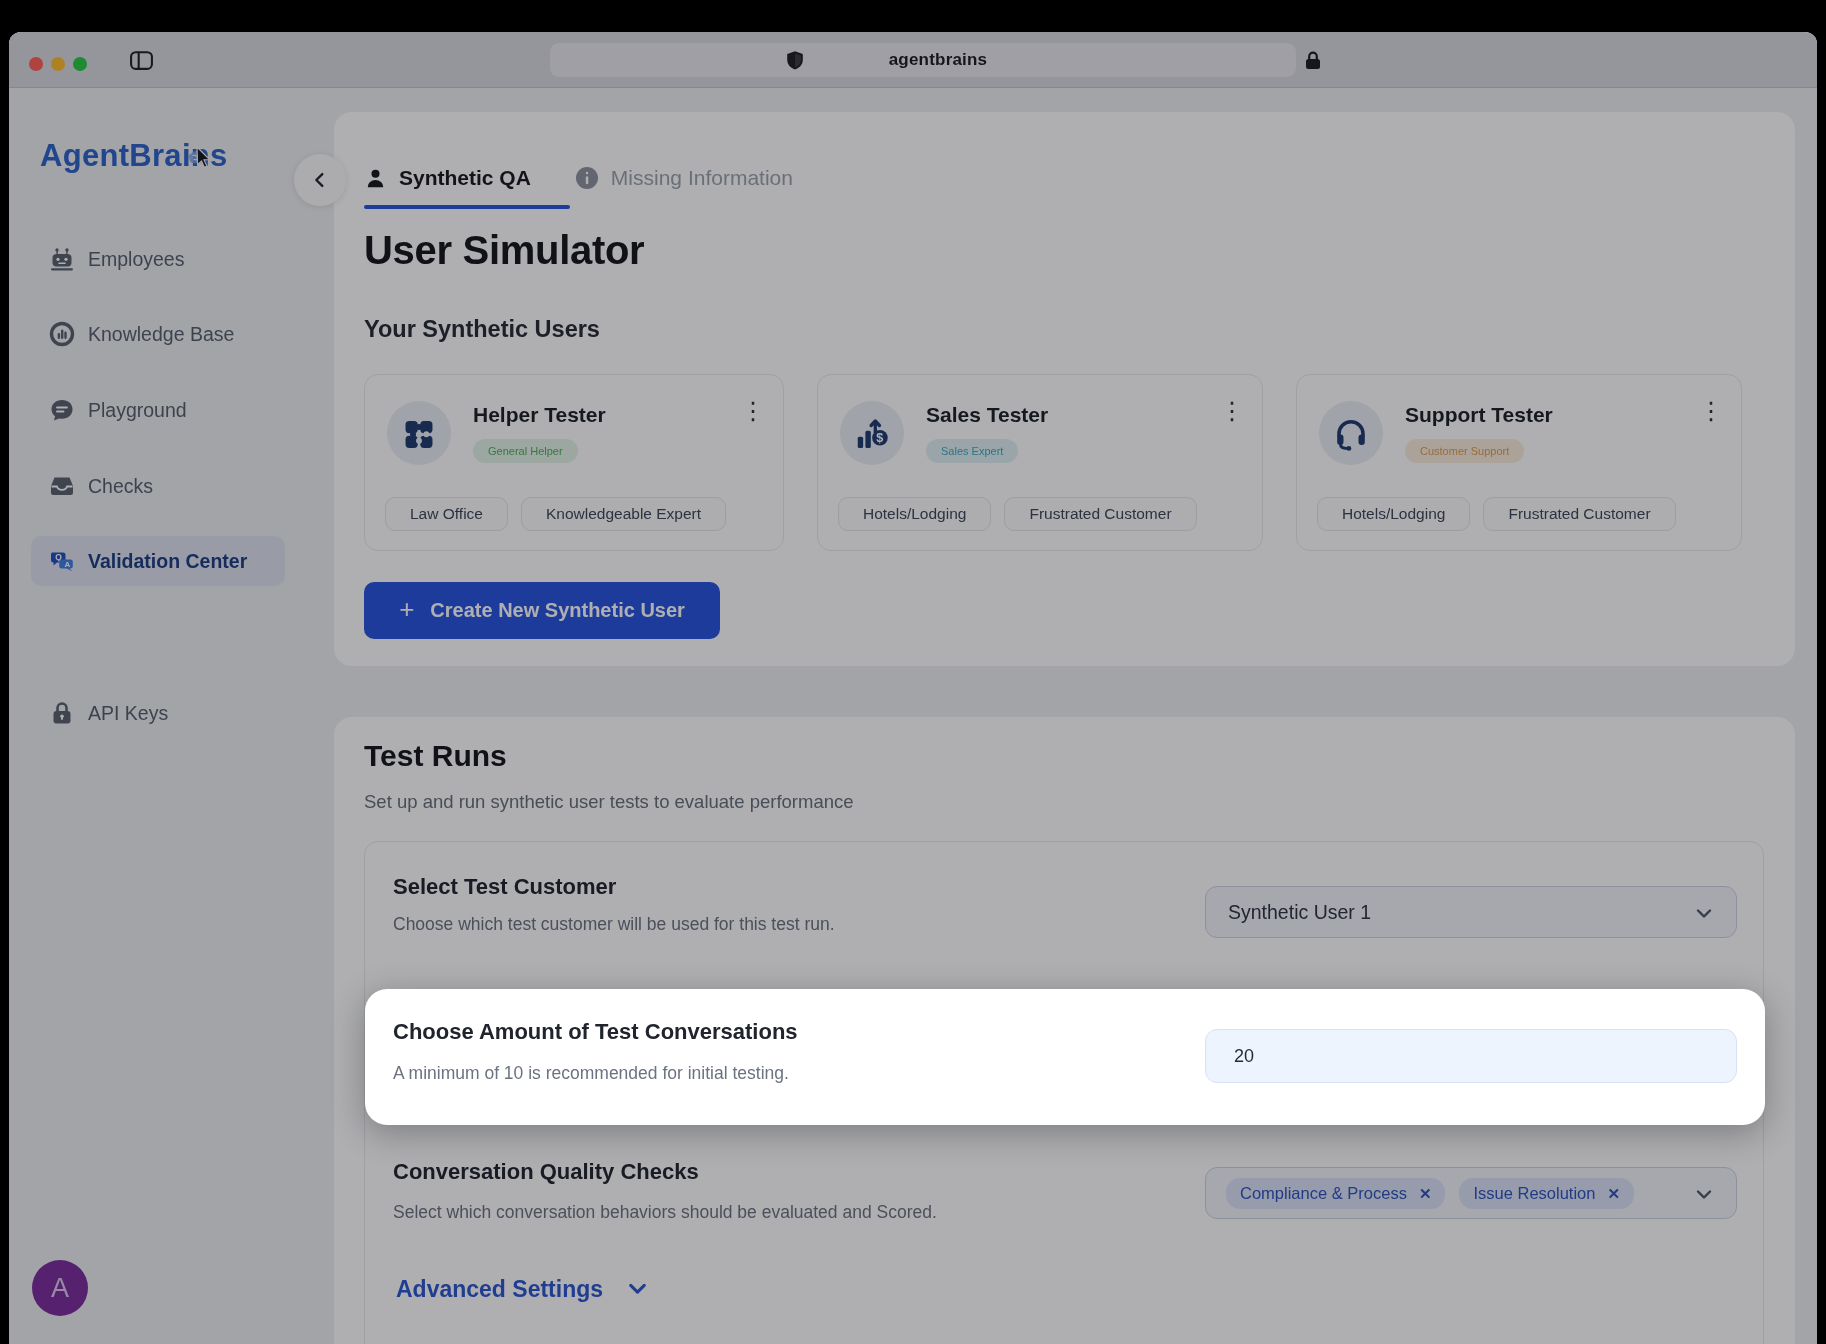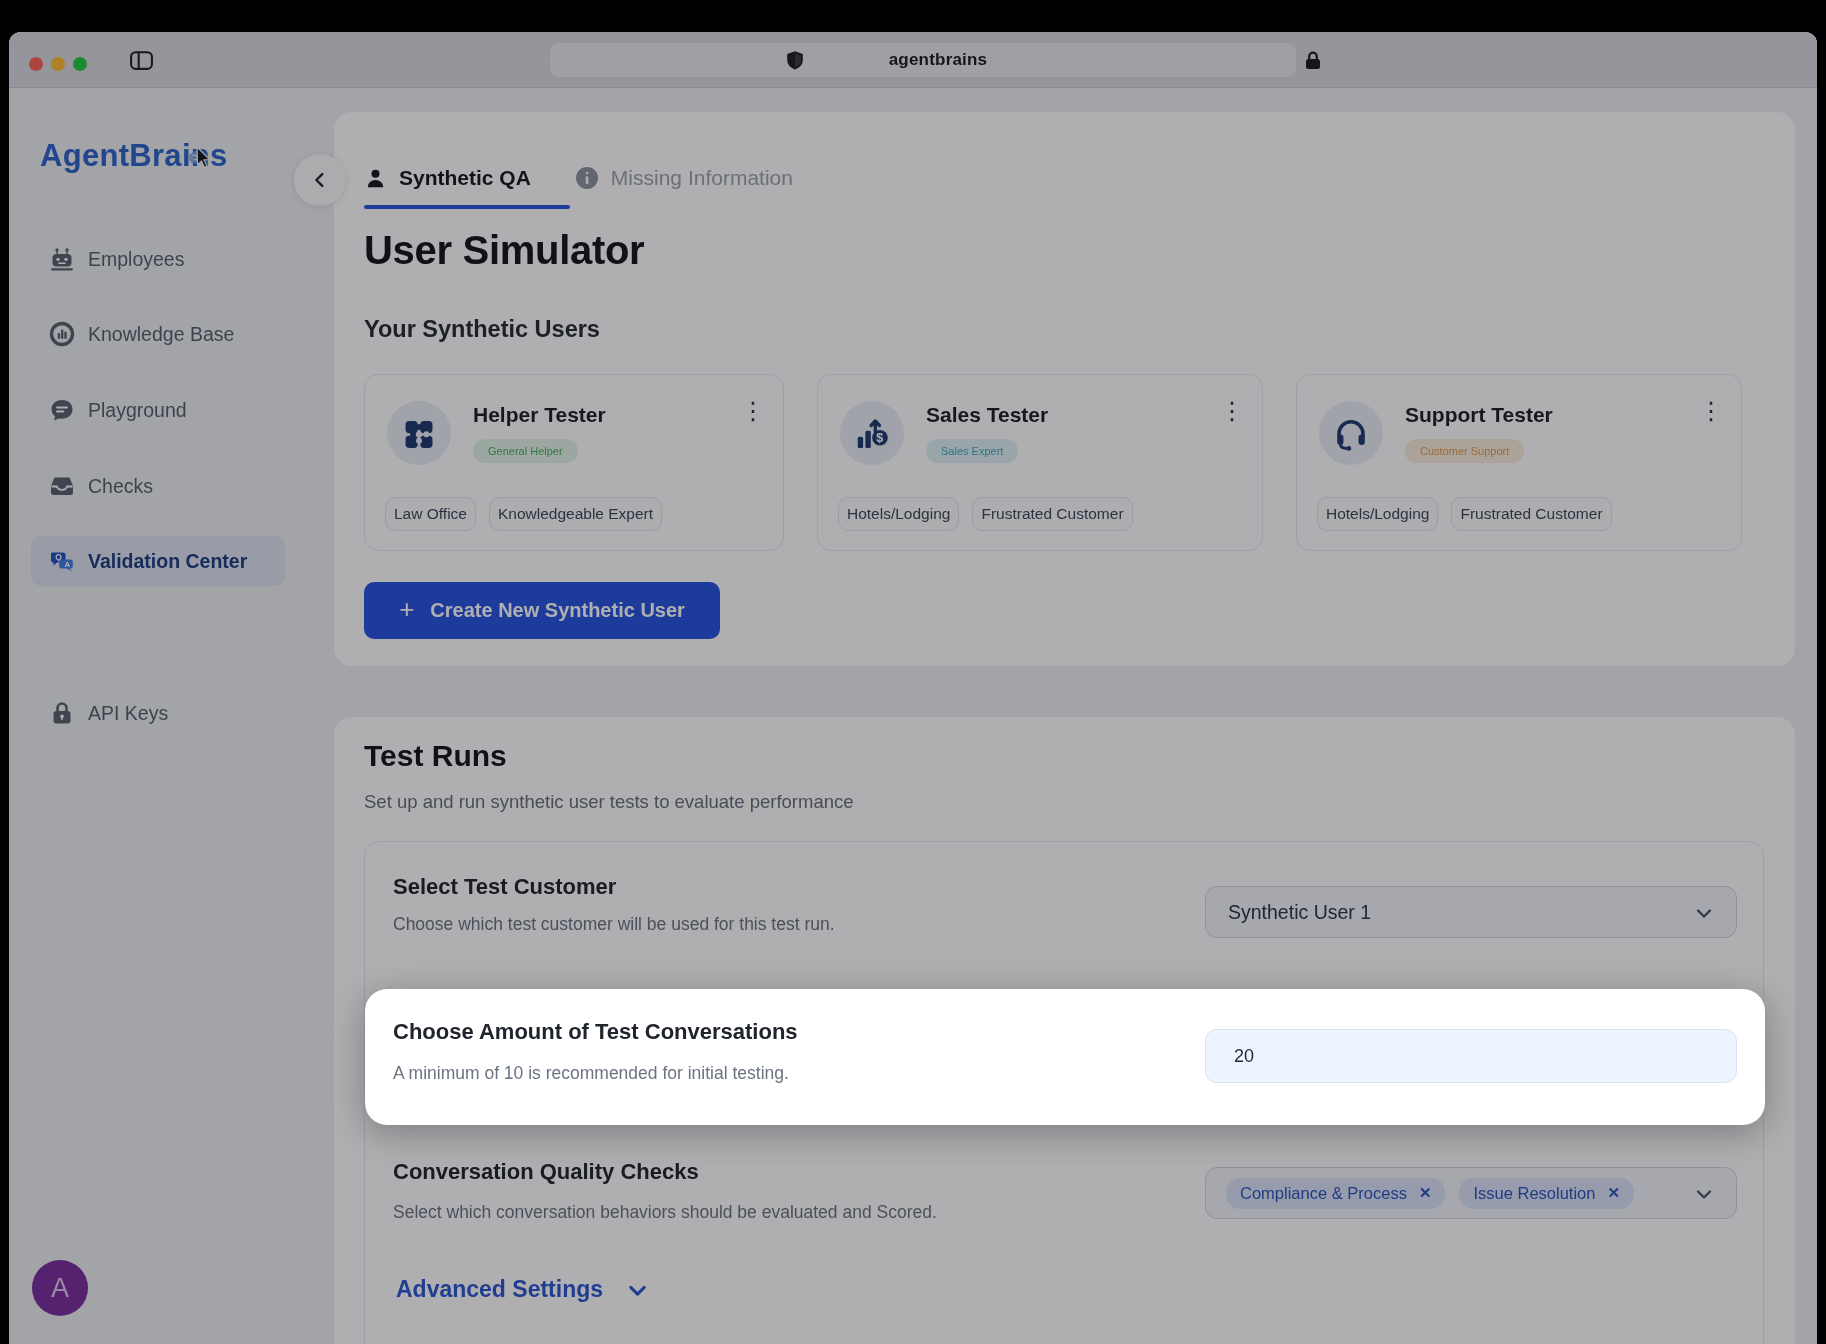--- a/index.html
+++ b/index.html
@@ -88,21 +88,21 @@
   .kebab { position:absolute; right:18px; top:24px; font-size:24px; color:#2b2f38; line-height:1; letter-spacing:0; }
   .tag {
     position:absolute; left:108px; top:64px; padding:6px 15px; border-radius:14px;
     font-size:11px; font-weight:500; white-space:nowrap;
   }
   .tag.green { color:var(--tag-green-text); background:var(--tag-green-bg); }
   .tag.teal { color:var(--tag-teal-text); background:var(--tag-teal-bg); }
   .tag.orange { color:var(--tag-orange-text); background:var(--tag-orange-bg); }
   .traits { position:absolute; left:20px; top:122px; display:flex; gap:13px; }
   .trait {
-    padding:7px 8px; border:1.5px solid #e2e5eb; border-radius:10px; background:#fdfdfe;
+    padding:7px 24px; border:1.5px solid #e2e5eb; border-radius:10px; background:#fdfdfe;
     font-size:15.5px; color:#3c4657; white-space:nowrap;
   }
   .create-btn {
     position:absolute; left:30px; top:470px; width:356px; height:57px; border-radius:10px;
     background:var(--accent); color:#fff; display:flex; align-items:center; justify-content:center;
     gap:16px; font-size:20px; font-weight:600; border:none;
   }
   .create-btn .plus { font-size:26px; font-weight:400; margin-top:-2px; }
   
   .tr-title { position:absolute; left:30px; top:22px; font-size:30px; font-weight:800; color:#13161c; }
@@ -122,27 +122,27 @@
   .spotlight {
     position:absolute; left:0; top:147px; width:1400px; height:136px; border-radius:22px;
     background:#fff; z-index:20; box-shadow:0 8px 34px rgba(10,12,20,.30);
   }
   .amount-input {
     position:absolute; left:840px; top:40px; width:532px; height:54px; border-radius:12px;
     background:#eef4fe; border:1.5px solid #d7e2f7; font-size:18px; color:#1f2937;
     padding-left:28px; font-family:"Liberation Sans", sans-serif; outline:none;
   }
   .ms-chip {
-    display:flex; align-items:flex-start; gap:12px; padding:6px 14px; border-radius:14px;
+    display:flex; align-items:flex-end; gap:12px; padding:6px 14px; border-radius:14px;
     background:var(--chip-blue-bg); color:var(--chip-blue-text); font-size:16.5px; font-weight:500;
     white-space:nowrap;
   }
   .ms-chip .x { font-size:15px; font-weight:600; }
   .adv-link {
-    position:absolute; left:31px; top:434px; display:flex; align-items:flex-end; gap:22px;
+    position:absolute; left:31px; top:434px; display:flex; align-items:flex-start; gap:22px;
     font-size:23px; font-weight:700; color:var(--link-blue);
   }
   
   .dim { position:absolute; inset:0; background:rgba(13,13,18,.33); z-index:10; }
 </style>
 </head>
 <body>
 
 <div class="window">
 

